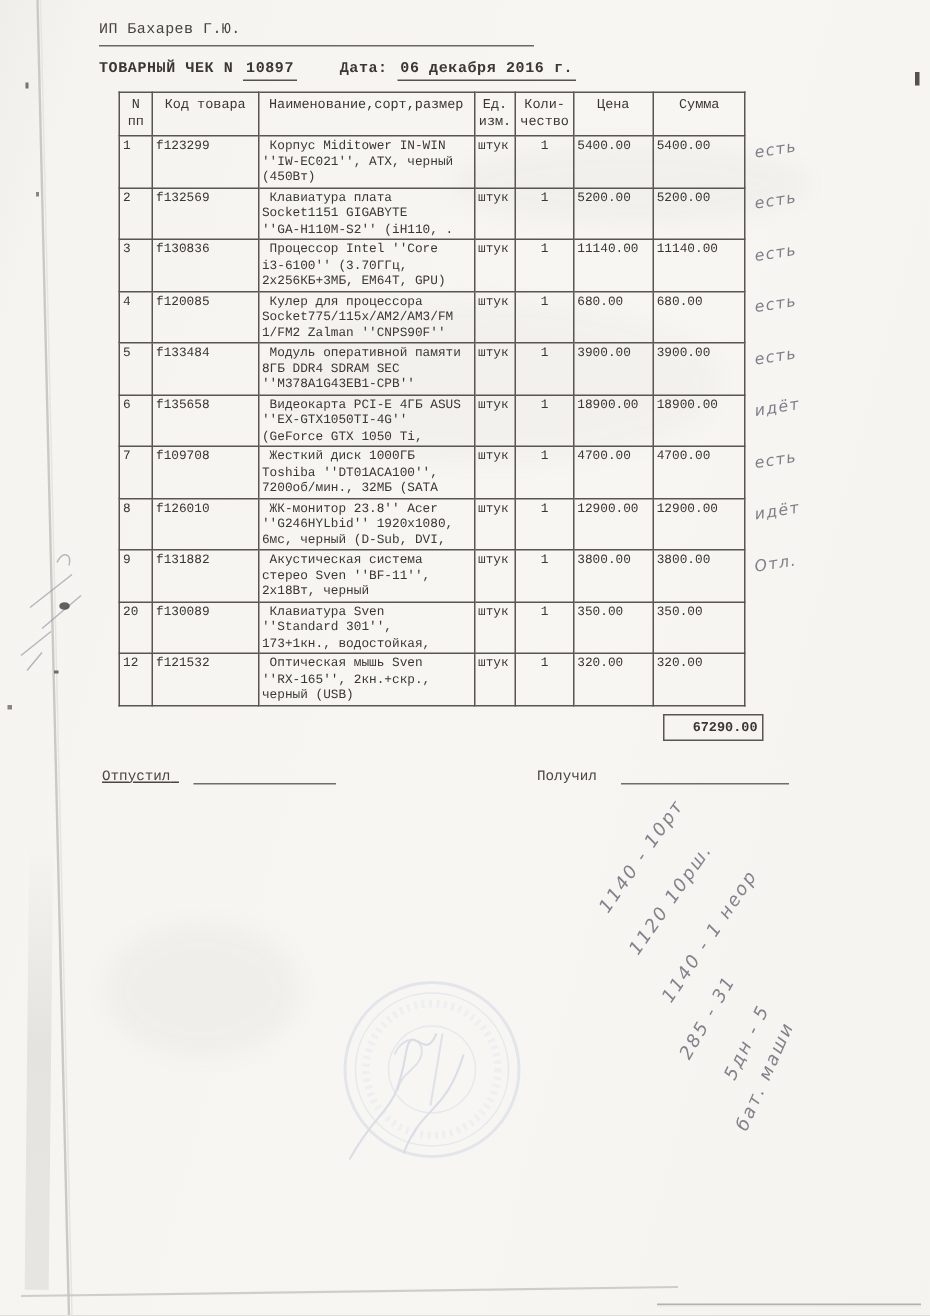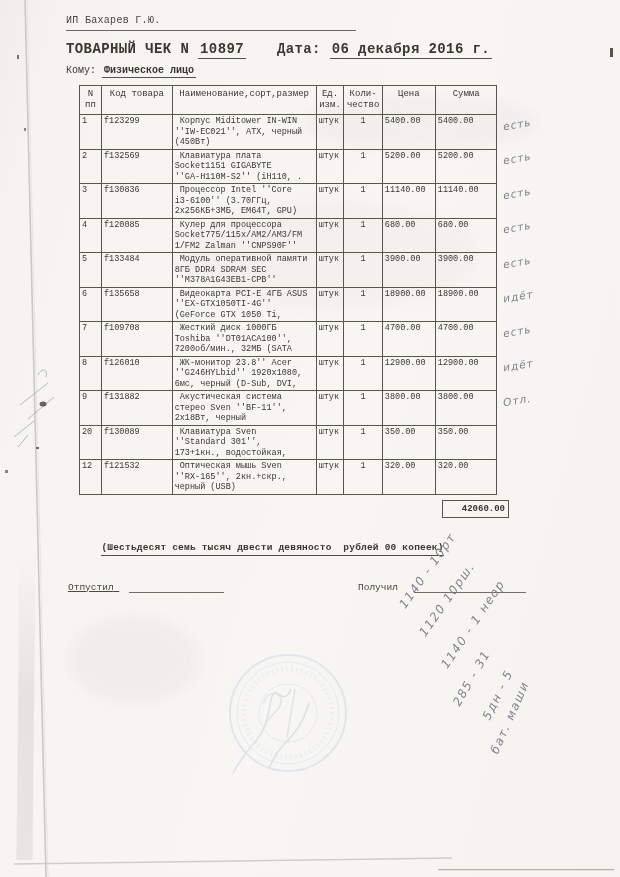--- a/index.html
+++ b/index.html
@@ -15,21 +15,21 @@
   .speck{position:absolute;}
   .edge-band{
     position:absolute;left:18px;top:560px;width:16px;height:300px;
     background:linear-gradient(to bottom,rgba(185,183,178,0),rgba(175,173,168,.55) 45%,rgba(190,188,183,.6));
     opacity:.45;transform:rotate(.6deg);
   }
   
   .doc{position:absolute;left:66px;top:15px;width:482px;}
   .vendor{display:block;width:290px;font-size:10px;letter-spacing:.3px;
     border-bottom:1px solid #6b6762;padding-bottom:4px;color:#474440;}
-  .doc-line{margin-top:10px;font-size:14px;font-weight:bold;letter-spacing:.4px;}
+  .doc-line{margin-top:10px;font-size:10px;font-weight:bold;letter-spacing:.4px;}
   .u{border-bottom:1px solid #55514c;padding:0 2px 1px 2px;}
   .gap-l{margin-left:22px;}
   .to-line{margin-top:8px;font-size:10px;}
   .to-line .val{font-weight:bold;}
   
   table.items{border-collapse:collapse;margin-top:9px;margin-left:13px;table-layout:fixed;}
   table.items th,table.items td{
     border:1px solid #59554f;font-weight:normal;vertical-align:top;
     font-size:8.5px;line-height:10.5px;padding:1px 2px;overflow:hidden;
   }
@@ -124,24 +124,20 @@
 
     <span class="vendor">ИП Бахарев Г.Ю.</span>
 
     <div class="doc-line">
       <span>ТОВАРНЫЙ ЧЕК N</span>
       <span class="u">10897</span>
       <span class="gap-l">Дата:</span>
       <span class="u">06 декабря 2016 г.</span>
     </div>
 
-    <div class="to-line">
-      <span>Кому:</span>
-      <span class="val u">Физическое лицо</span>
-    </div>
 
     <table class="items">
       <colgroup>
         <col class="w-num">
           <col class="w-code">
           <col class="w-name">
           <col class="w-unit">
         <col class="w-qty">
           <col class="w-price">
           <col class="w-sum">
@@ -302,26 +298,23 @@
         <td class="c-unit">штук</td>
         <td class="c-qty">1</td>
         <td class="c-price">320.00</td>
         <td class="c-sum">320.00</td>
         <td class="c-note"><span class="hw-note"></span></td>
       </tr>
     </tbody>
     </table>
 
     <div class="total-box">
-      <span>42060.00</span>
+      <span>67290.00</span>
     </div>
 
-    <div class="amount-words">
-      <span>(Шестьдесят семь тысяч двести девяносто  рублей 00 копеек)</span>
-    </div>
 
     <div class="sig-row">
       <span class="sig-left">
         <span>Отпустил</span>
         <span class="sig-line l1"></span>
       </span>
       <span class="sig-right">
         <span>Получил</span>
         <span class="sig-line l2"></span>
       </span>

